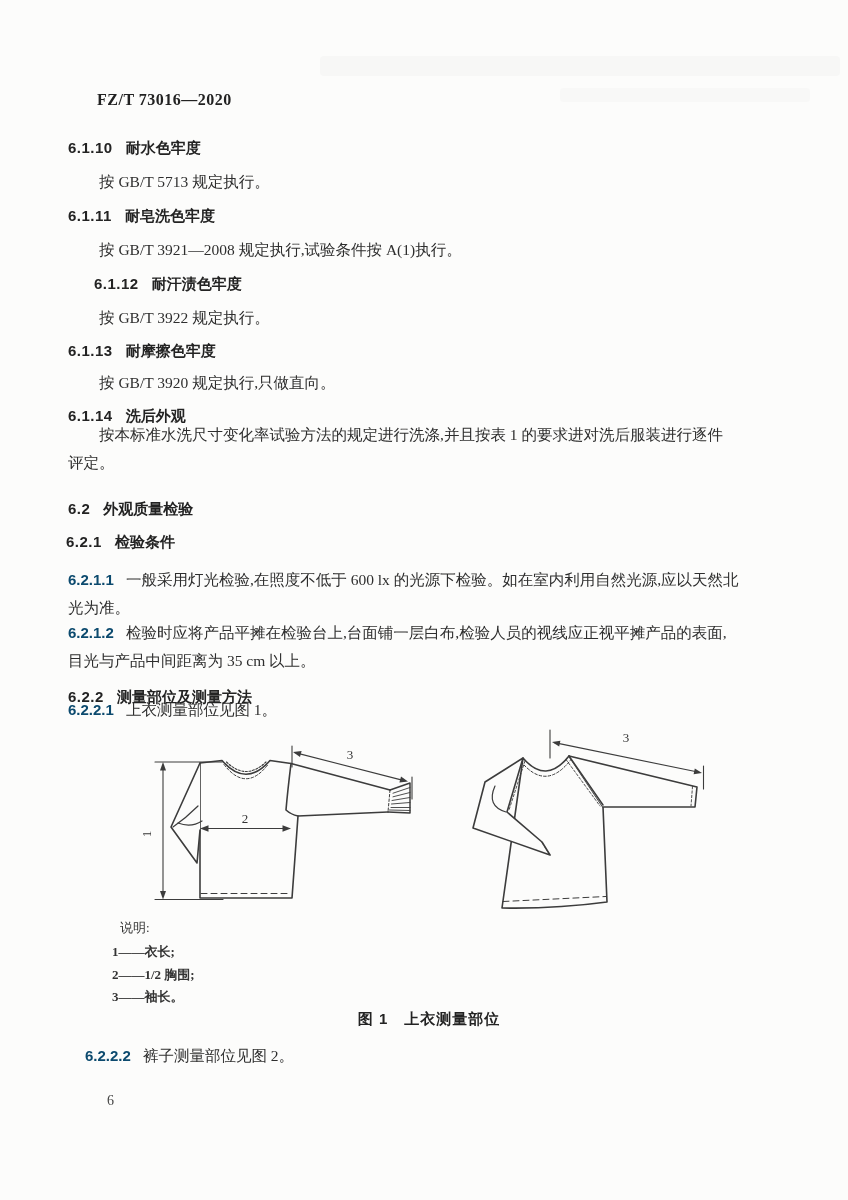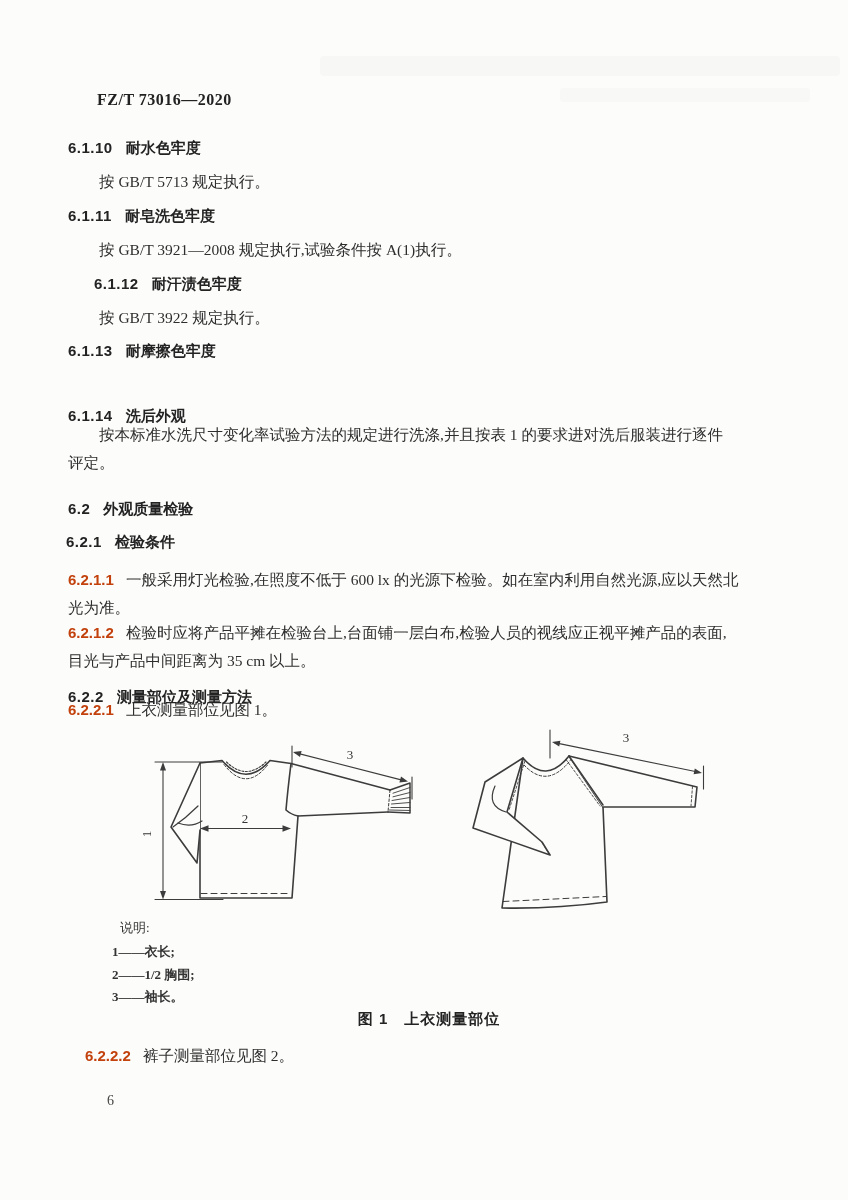--- a/index.html
+++ b/index.html
@@ -19,21 +19,21 @@
     font-family:"Liberation Serif", serif;
     font-weight:bold;font-size:16px;letter-spacing:0.5px;color:#222;
   }
   .sec-head{font-family:"Liberation Sans", sans-serif;font-weight:bold;color:#232323;font-size:15px;}
   .sec-head .num{letter-spacing:0.5px;}
   .sec-head .ttl{margin-left:13px;}
   .para{font-size:15.5px;}
   .indent{padding-left:31px;}
   .inline-num{
     font-family:"Liberation Sans", sans-serif;font-weight:bold;font-size:15px;
-    margin-right:12px;color:#c2410c;
+    margin-right:12px;color:#0c4a6e;
   }
   .legend{font-size:13px;color:#333;}
   .legend-items{line-height:22.5px;}
   .caption{
     font-family:"Liberation Sans", sans-serif;font-weight:bold;font-size:15px;
     width:722px;text-align:center;color:#232323;letter-spacing:1px;
   }
   .pagenum{font-size:14px;color:#444;}
   svg text{font-family:"Liberation Serif", serif;font-size:13px;fill:#333;}
 </style>
@@ -58,20 +58,21 @@
   <div class="blk para" style="left:99px;top:240px;text-align:center;">按 GB/T 3921—2008 规定执行,试验条件按 A(1)执行。</div>
 
   <div class="blk sec-head" style="left:60px;top:275px;margin-left:34px;">
     <span class="num">6.1.12</span><span class="ttl">耐汗渍色牢度</span>
   </div>
   <div class="blk para" style="left:99px;top:308px;">按 GB/T 3922 规定执行。</div>
 
   <div class="blk sec-head" style="left:68px;top:342px;">
     <span class="num">6.1.13</span><span class="ttl">耐摩擦色牢度</span>
   </div>
+  <div class="blk para" style="left:99px;top:373px;">按 GB/T 3920 规定执行,只做直向。</div>
 
   <div class="blk sec-head" style="left:68px;top:407px;">
     <span class="num">6.1.14</span><span class="ttl">洗后外观</span>
   </div>
   <div class="blk para wide" style="left:68px;top:421px;">
     <div class="indent">按本标准水洗尺寸变化率试验方法的规定进行洗涤,并且按表 1 的要求进对洗后服装进行逐件</div>
     <div>评定。</div>
   </div>
 
   <div class="blk sec-head" style="left:68px;top:500px;">

